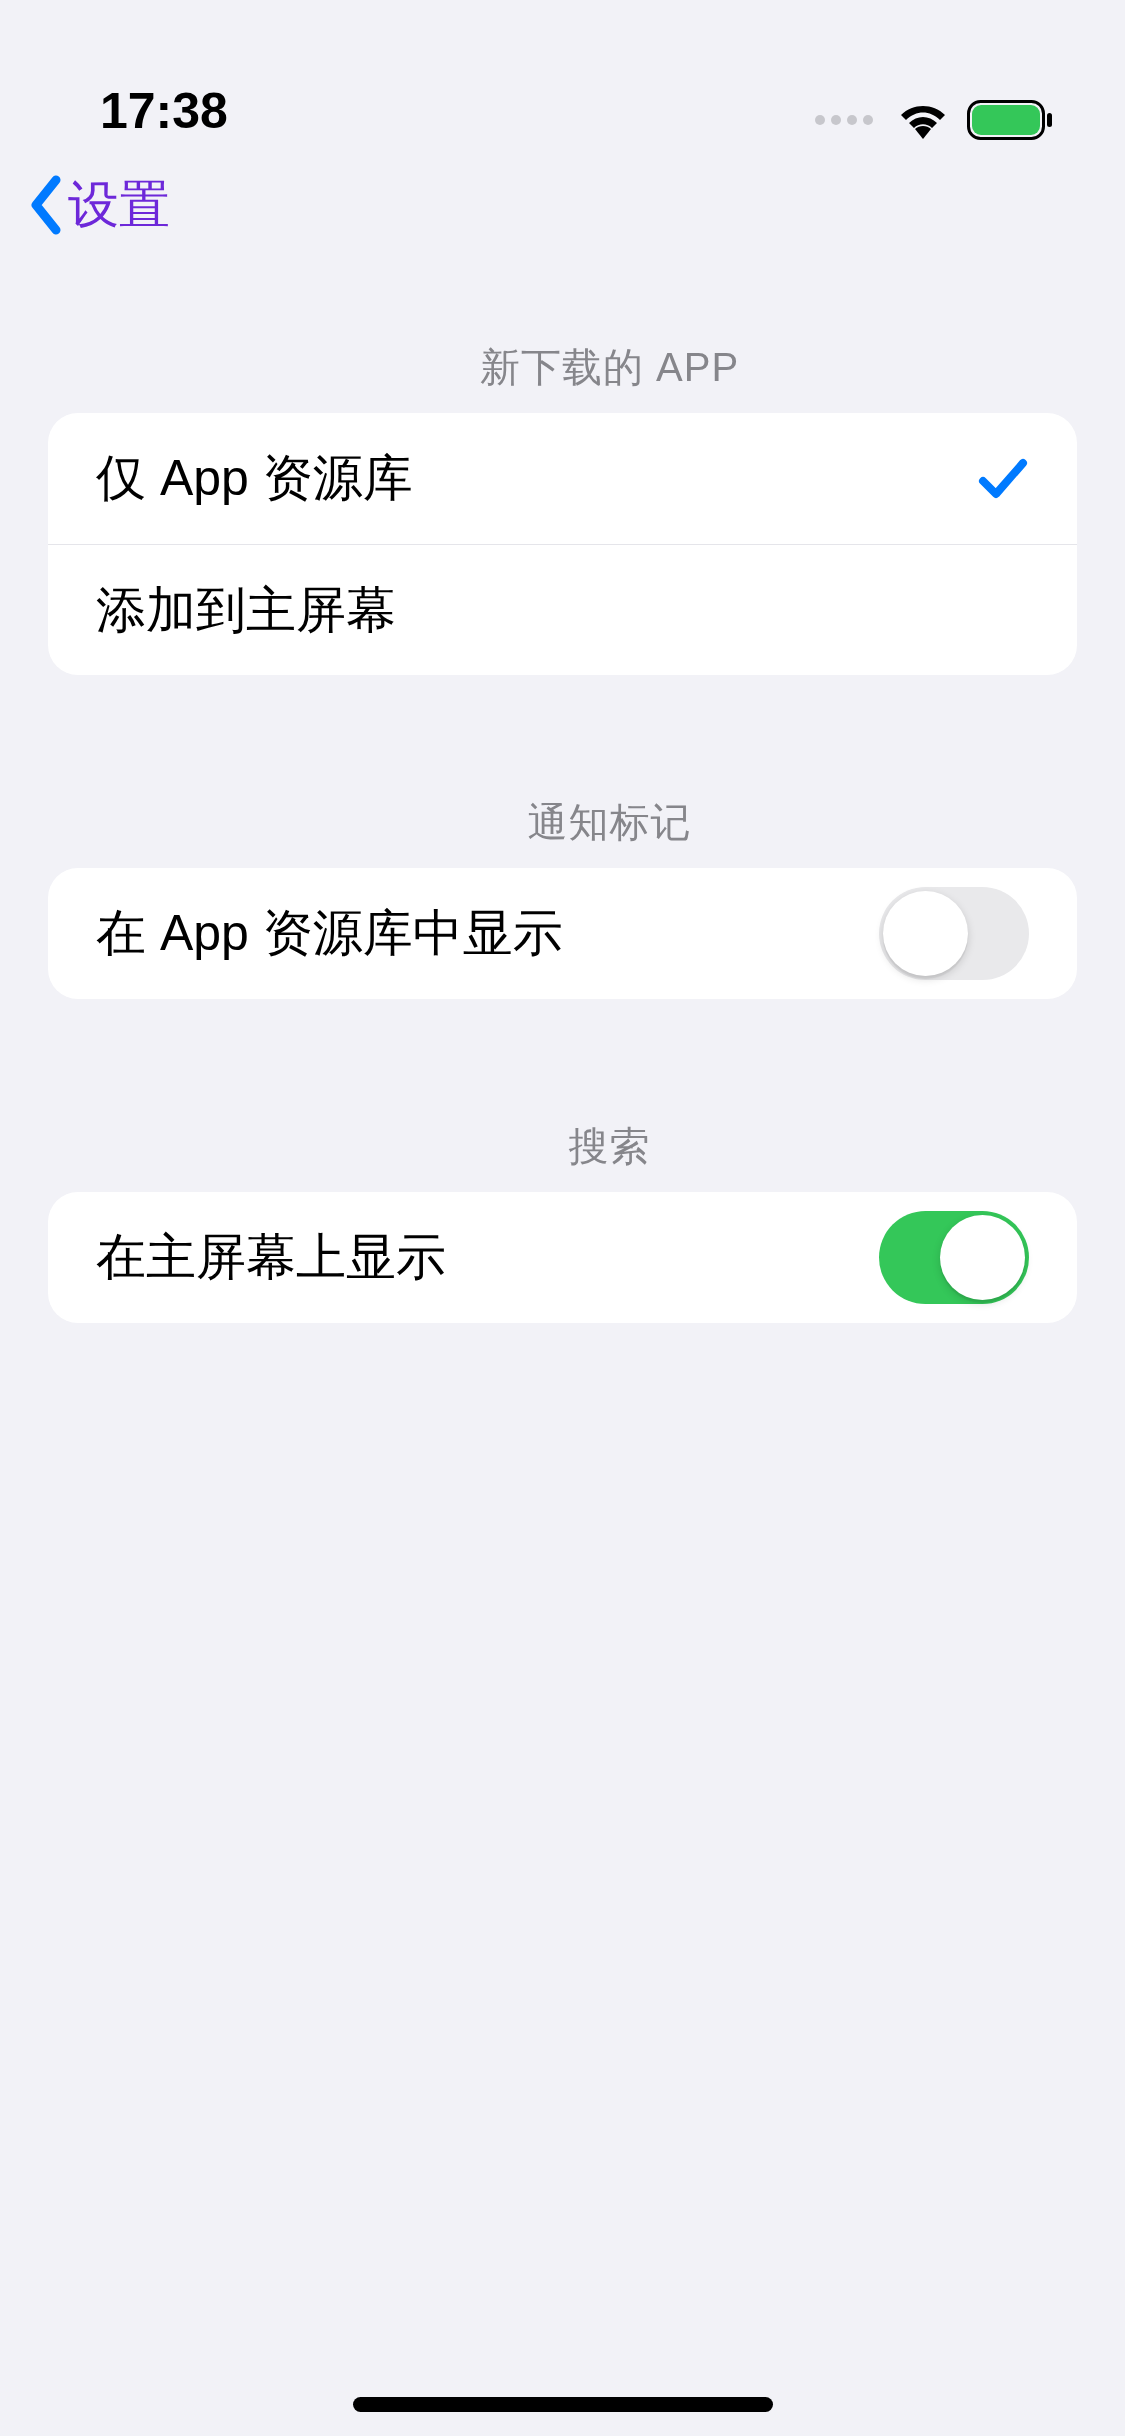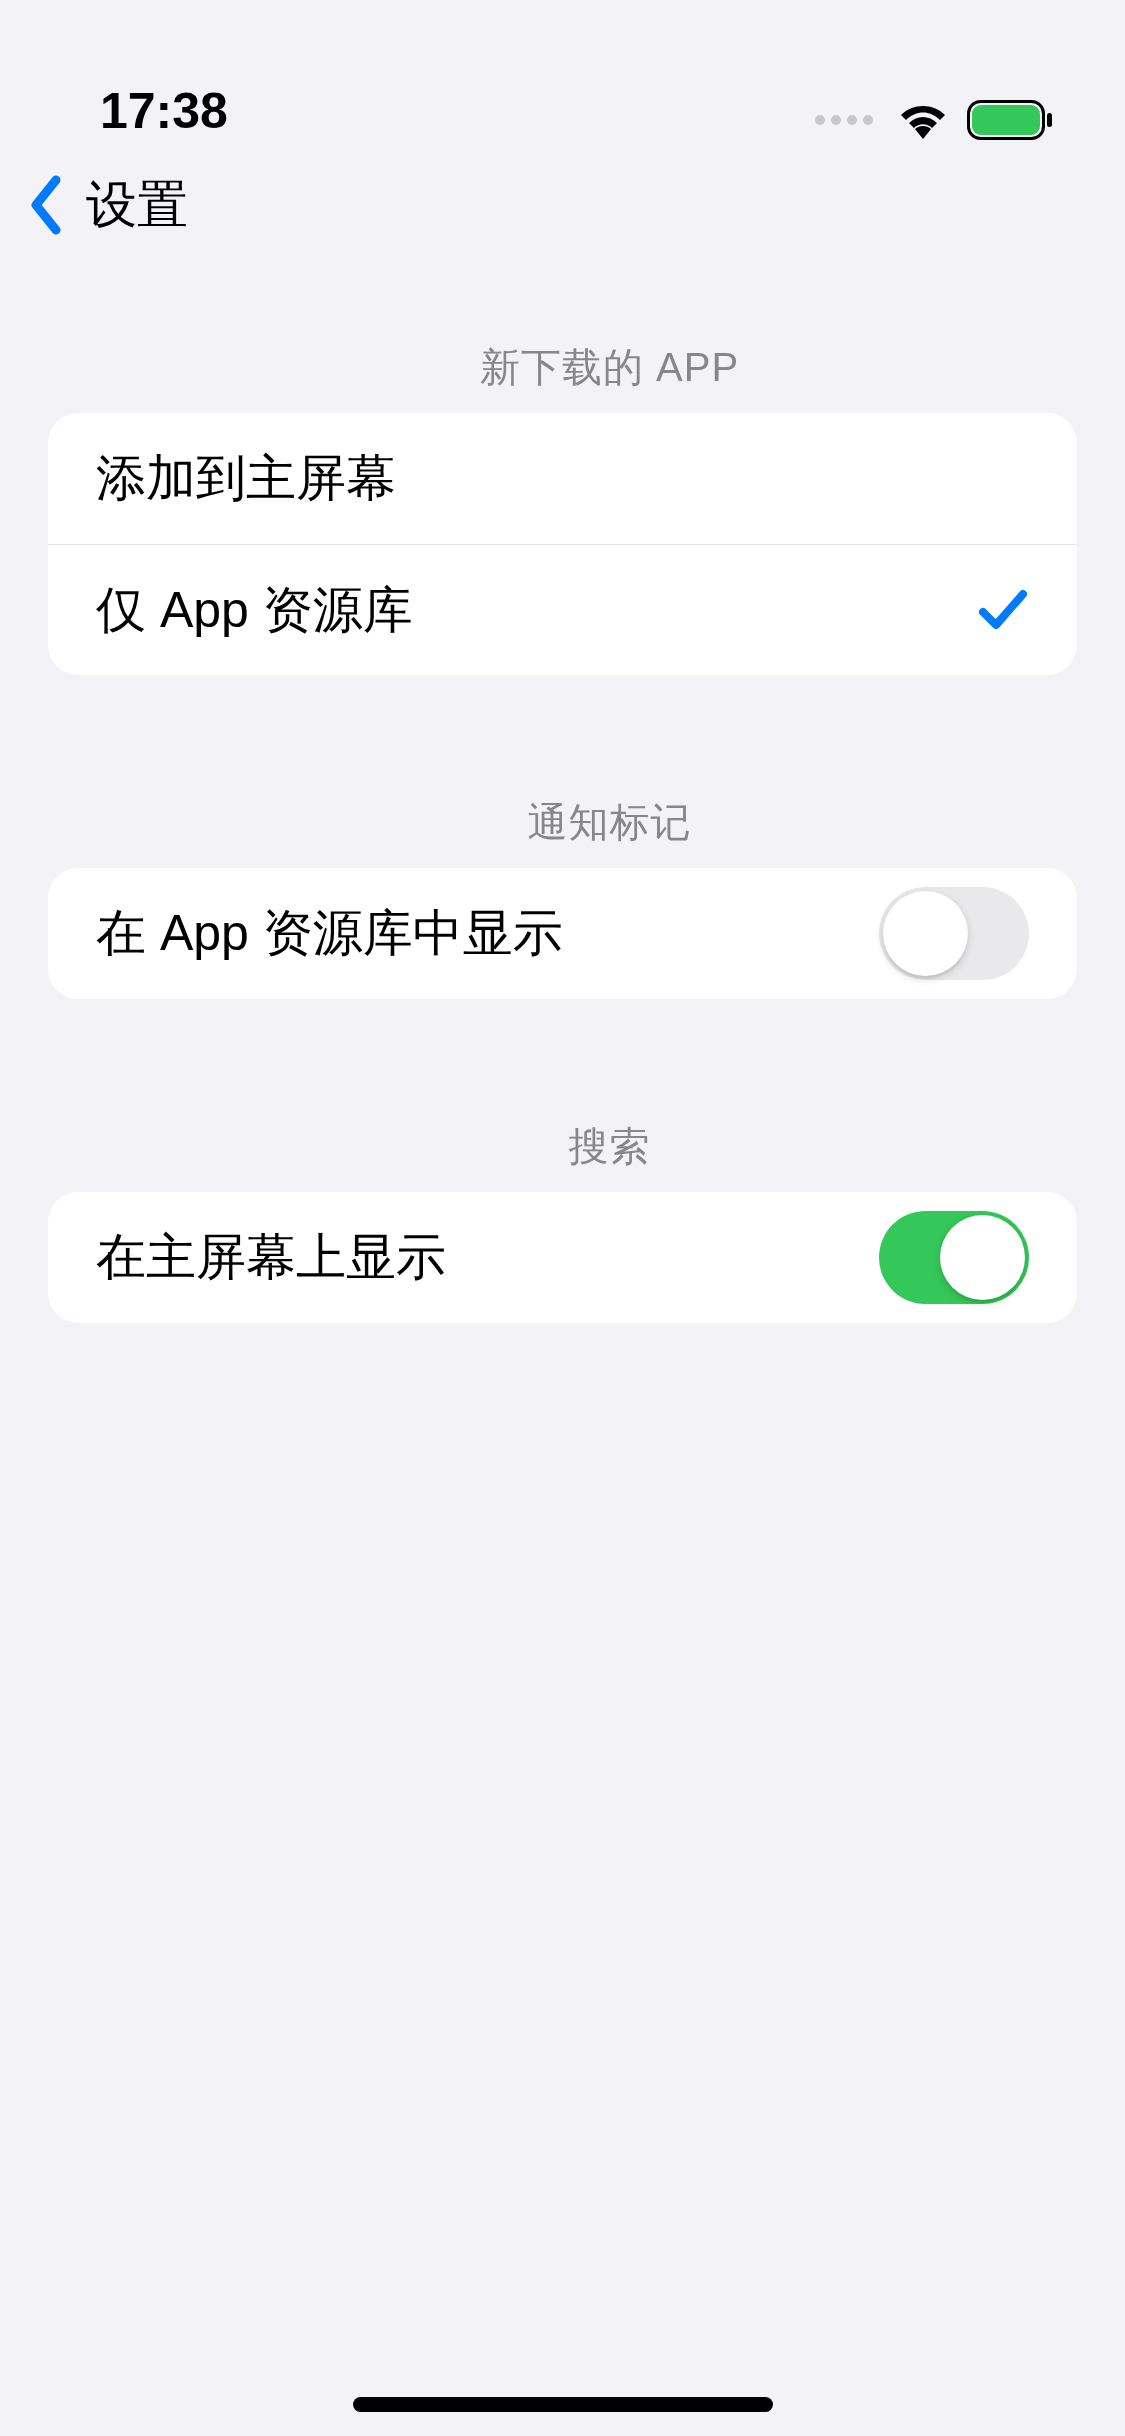--- a/index.html
+++ b/index.html
@@ -59,24 +59,24 @@
       width: 100%;
       height: 130px;
       display: flex;
       align-items: center;
       position: relative;
       padding: 0 28px;
     }
     .back-button {
       display: flex;
       align-items: center;
-      color: #000000;
+      color: #6d28d9;
       font-size: 51px;
       font-weight: 400;
-      gap: 20px;
+      gap: 2px;
       position: absolute;
       left: 26px;
     }
     .nav-title {
       font-size: 52px;
       font-weight: 600;
       text-align: center;
       width: 100%;
     }
 
@@ -198,28 +198,28 @@
     </svg>
     <span>设置</span>
   </div>
 </div>
 
 <div class="content">
 
   <div class="group-header">新下载的 APP</div>
   <div class="group">
     <div class="row">
-      <div class="row-label">添加到主屏幕</div>
-    </div>
-    <div class="row">
       <div class="row-label">仅 App 资源库</div>
       <svg class="checkmark" width="52" height="52" viewBox="0 0 52 52">
         <polyline points="6,28 19,41 46,10" fill="none" stroke="#007aff" stroke-width="8" stroke-linecap="round" stroke-linejoin="round"></polyline>
       </svg>
     </div>
+    <div class="row">
+      <div class="row-label">添加到主屏幕</div>
+    </div>
   </div>
 
   <div class="section-gap"></div>
 
   <div class="group-header tight">通知标记</div>
   <div class="group">
     <div class="row">
       <div class="row-label">在 App 资源库中显示</div>
       <div class="switch switch-off">
         <div class="knob"></div>

